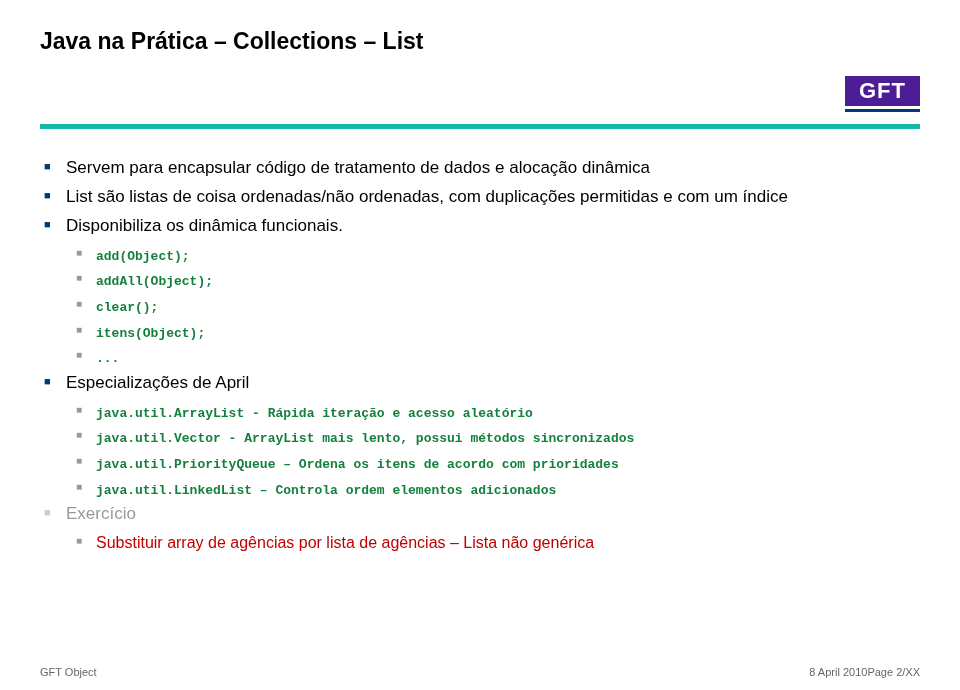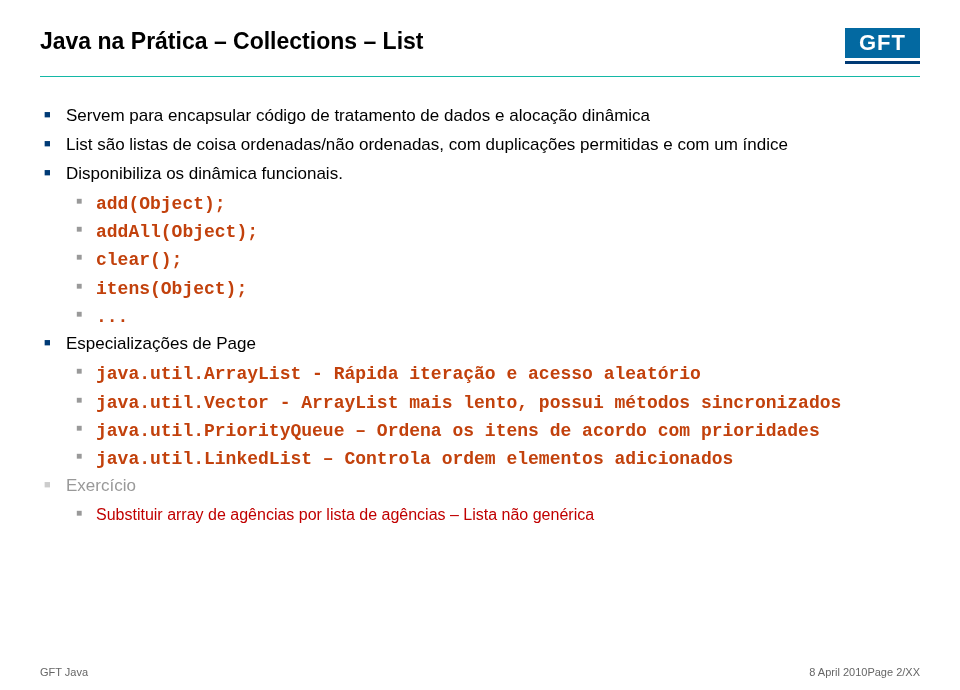--- a/index.html
+++ b/index.html
@@ -12,38 +12,39 @@
     position: relative;
     overflow: hidden;
   }
   .slide {
     padding: 28px 40px 0 40px;
   }
   .header {
     display: flex;
     justify-content: space-between;
     align-items: flex-start;
-    border-bottom: 1px solid #14b8a6;
+    border-bottom: 5px solid #14b8a6;
     padding-bottom: 12px;
     margin-bottom: 28px;
   }
   .title {
     font-size: 23px;
     font-weight: bold;
     color: #000;
   }
   .logo {
-    background: #0369a1;
+    background: #4c1d95;
     color: #fff;
     font-weight: bold;
     font-size: 22px;
     padding: 4px 14px;
     letter-spacing: 1px;
     font-family: Arial, sans-serif;
     line-height: 1;
+    margin-top: 48px;
   }
   .logo-wrap {
     border-bottom: 3px solid #003a75;
     padding-bottom: 3px;
   }
   .content {
     font-size: 17px;
     line-height: 1.35;
   }
   .b1 {
@@ -69,22 +70,22 @@
     content: "■";
     position: absolute;
     left: 36px;
     top: 2px;
     color: #999;
     font-size: 10px;
   }
   .mono {
     font-family: "Courier New", monospace;
     font-weight: bold;
-    color: #c2410c;
-    font-size: 18px;
+    color: #15803d;
+    font-size: 13px;
   }
   .red {
     color: #c00000;
   }
   .light { color: #999; }
   .b1.light::before { color: #ccc; }
   .footer {
     position: absolute;
     bottom: 12px;
     left: 0;
@@ -112,32 +113,32 @@
     <div class="b1">Servem para encapsular código de tratamento de dados e alocação dinâmica</div>
     <div class="b1">List são listas de coisa ordenadas/não ordenadas, com duplicações permitidas e com um índice</div>
     <div class="b1">Disponibiliza os dinâmica funcionais.</div>
 
     <div class="b2"><span class="mono">add(Object);</span></div>
     <div class="b2"><span class="mono">addAll(Object);</span></div>
     <div class="b2"><span class="mono">clear();</span></div>
     <div class="b2"><span class="mono">itens(Object);</span></div>
     <div class="b2"><span class="mono">...</span></div>
 
-    <div class="b1">Especializações de Page</div>
+    <div class="b1">Especializações de April</div>
 
     <div class="b2"><span class="mono">java.util.ArrayList - Rápida iteração e acesso aleatório</span></div>
     <div class="b2"><span class="mono">java.util.Vector - ArrayList mais lento, possui métodos sincronizados</span></div>
     <div class="b2"><span class="mono">java.util.PriorityQueue – Ordena os itens de acordo com prioridades</span></div>
     <div class="b2"><span class="mono">java.util.LinkedList – Controla ordem elementos adicionados</span></div>
 
     <div class="b1 light"><span class="light">Exercício</span></div>
 
     <div class="b2"><span class="red">Substituir array de agências por lista de agências – Lista não genérica</span></div>
   </div>
 </div>
 
 <div class="footer">
-  <div>GFT Java</div>
+  <div>GFT Object</div>
   <div class="footer-right">
     <div>8 April 2010</div>
     <div>Page 2/XX</div>
   </div>
 </div>
 
 </body></html>

